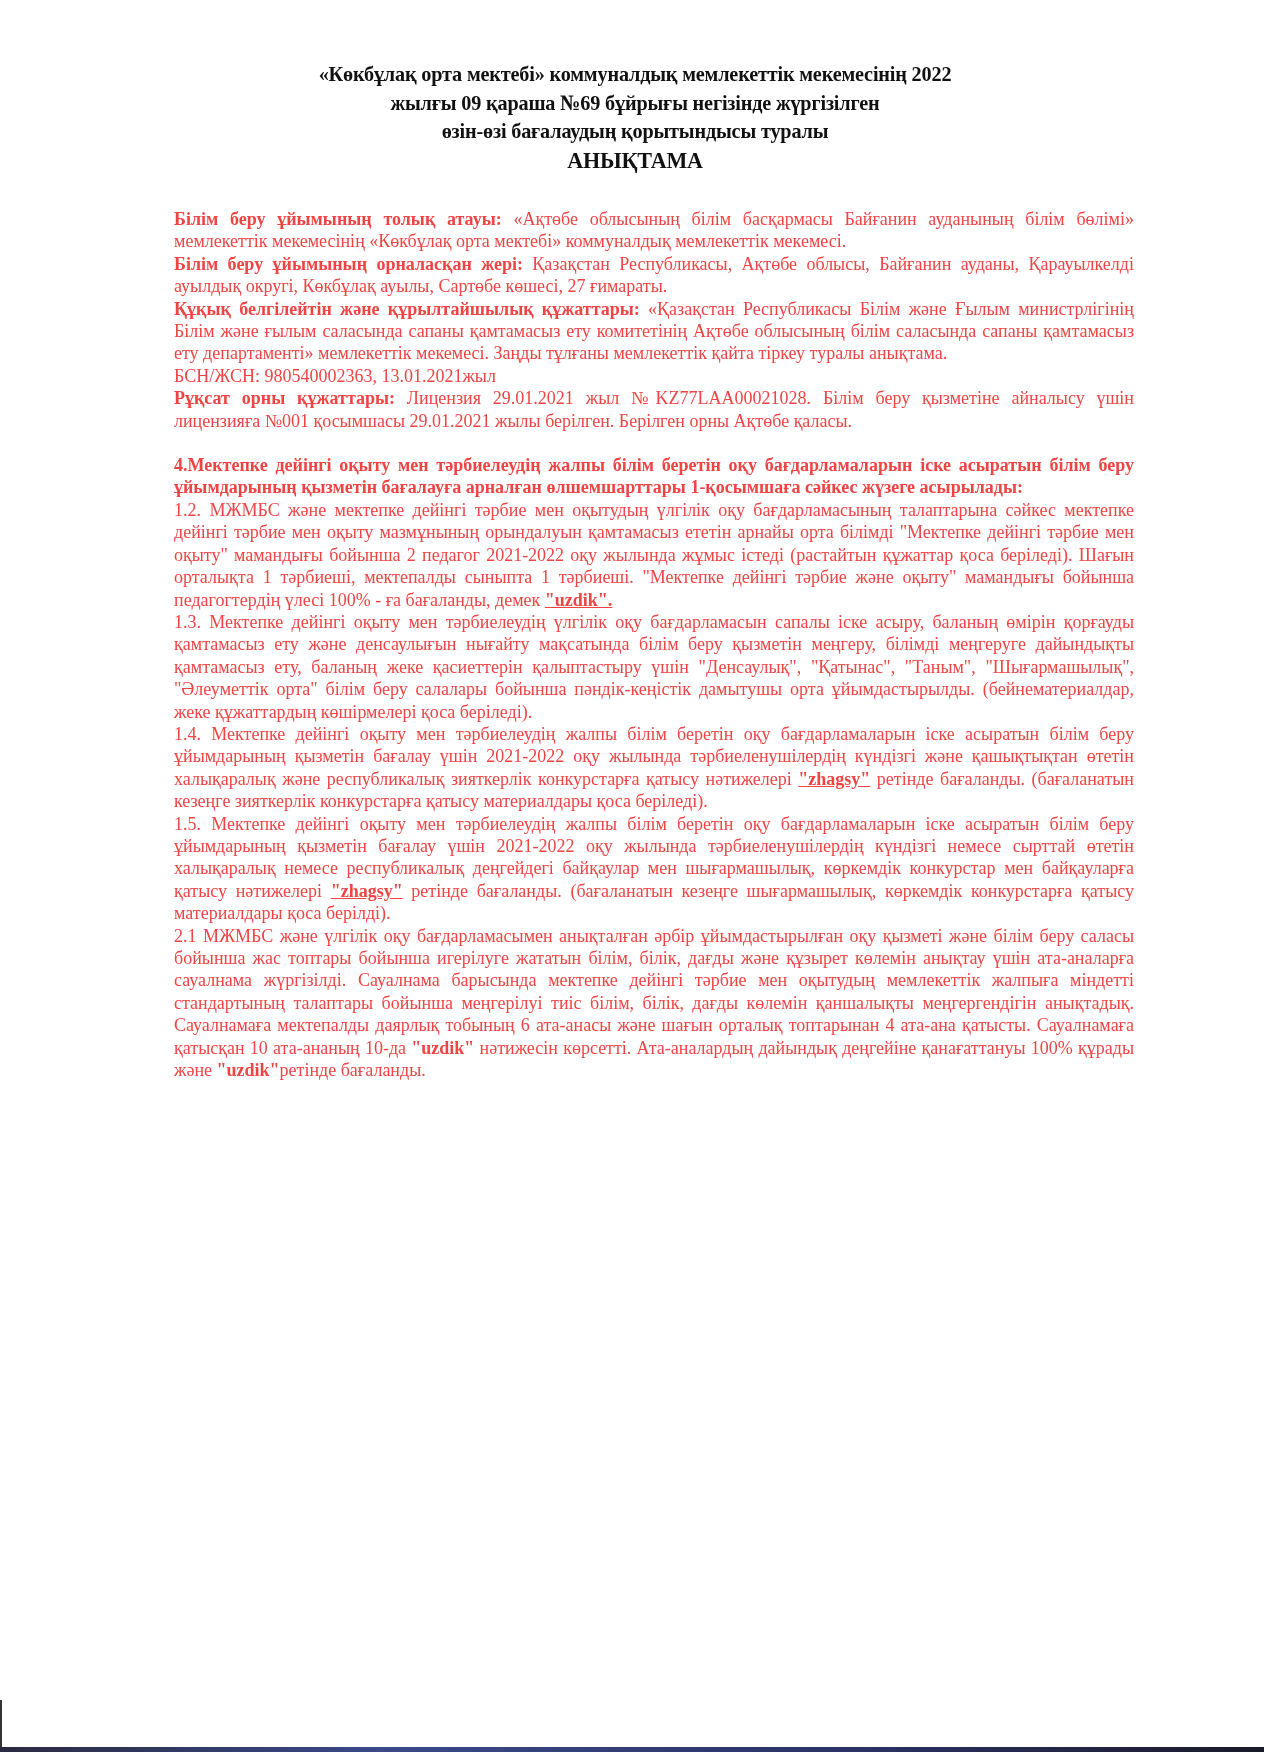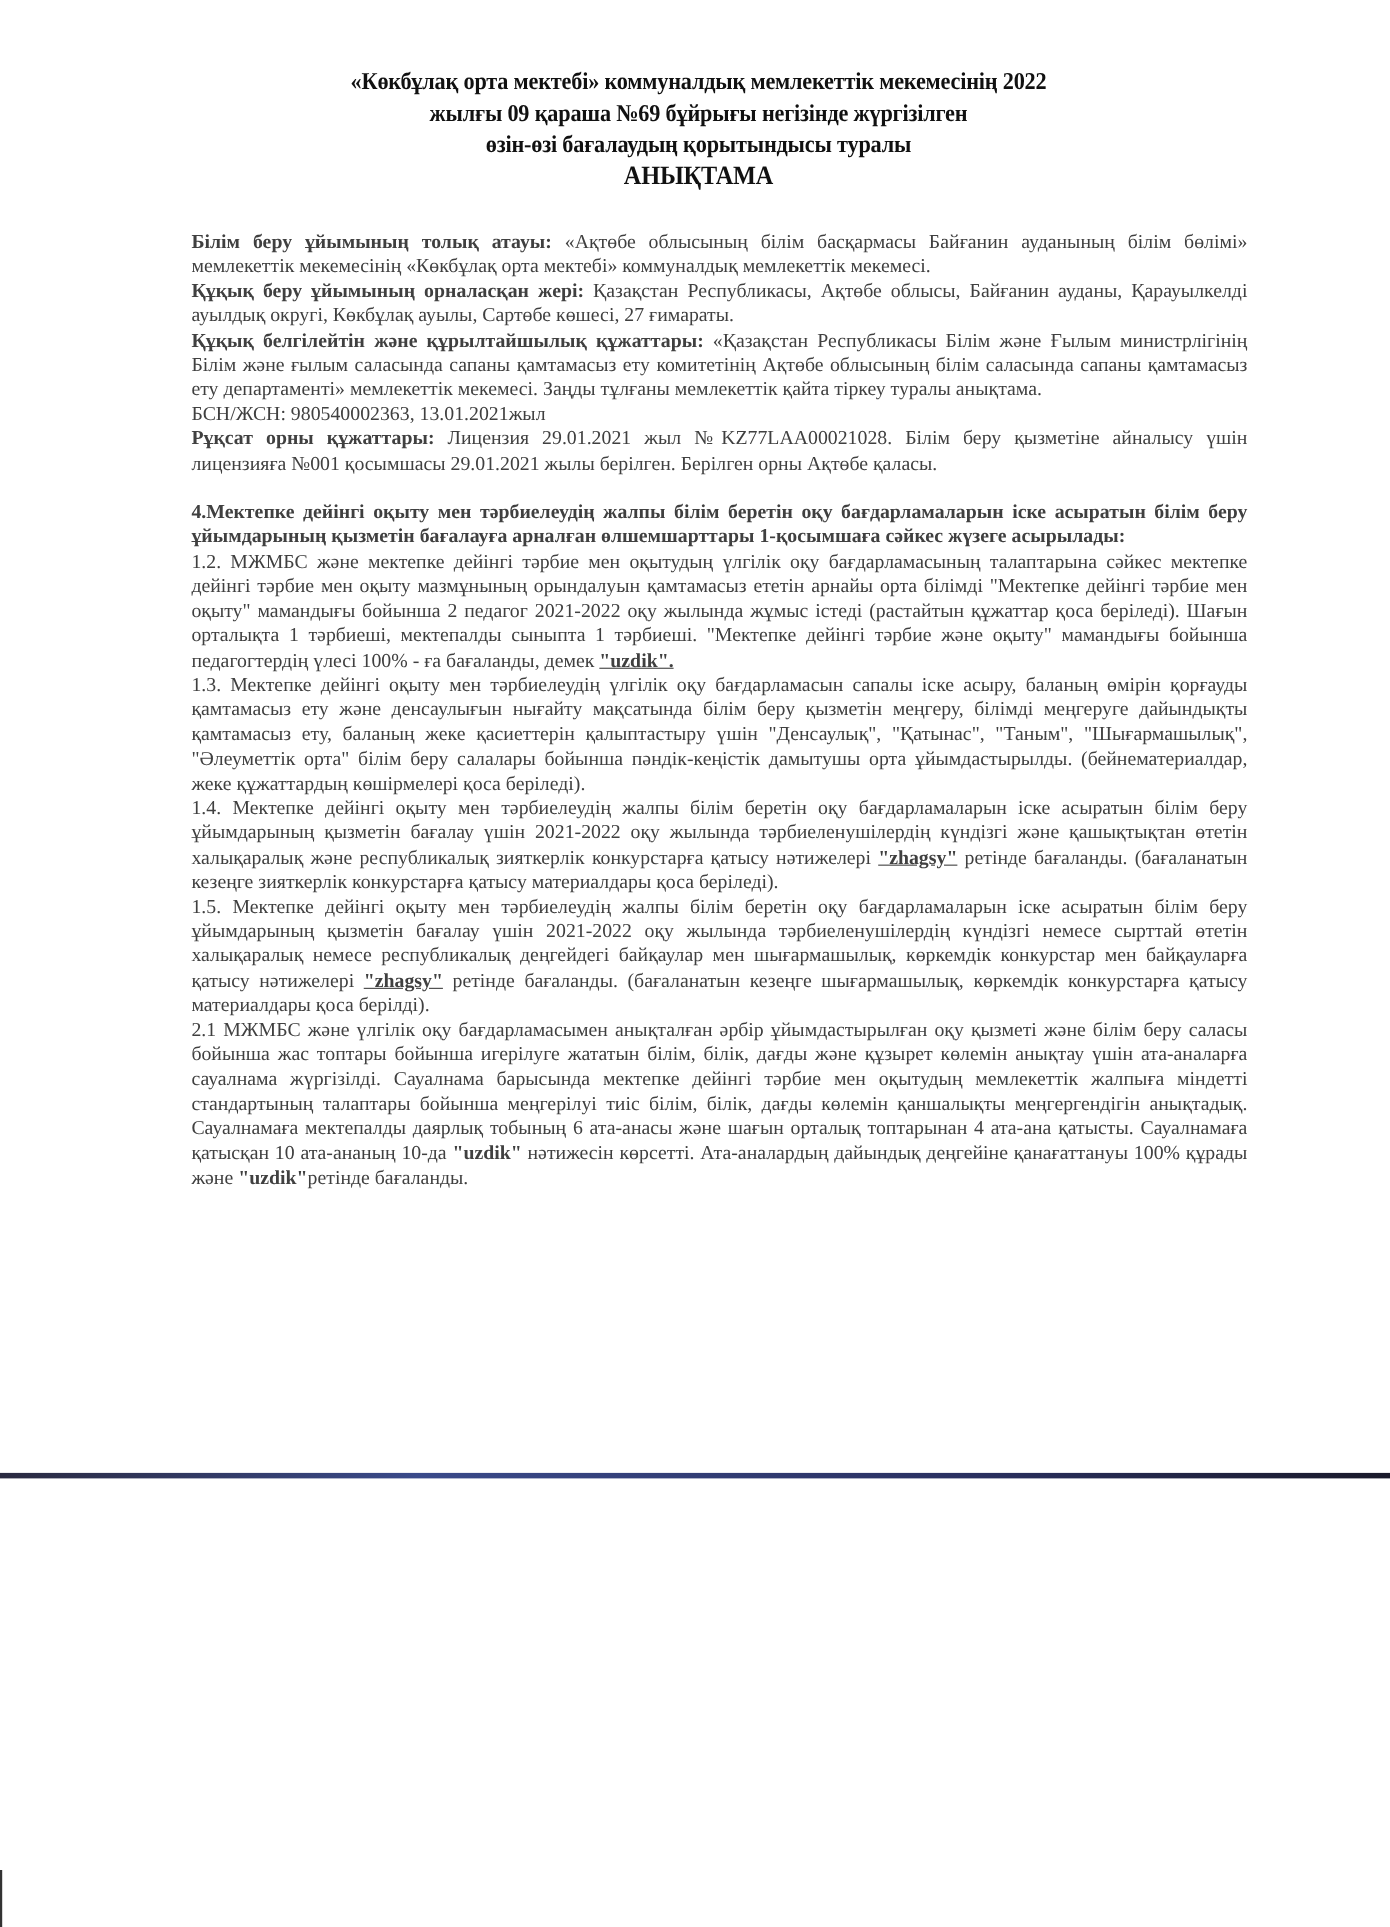--- a/index.html
+++ b/index.html
@@ -1,31 +1,31 @@
 <!DOCTYPE html>
 <html><head>
 <meta charset="utf-8">
 <style>
   html, body { margin:0; padding:0; }
   body {
     width:1264px; height:1752px; position:relative; overflow:hidden;
     background:#ffffff; color:#1a1a1a;
     font-family:"Liberation Serif", "DejaVu Serif", serif;
   }
-  .page { position:absolute; left:0; top:0; width:1264px; height:1344px; }
+  .page { position:absolute; left:0; top:0; width:1264px; height:1752px; }
   .title {
     position:absolute; left:150px; width:970px; top:60px;
     text-align:center; font-weight:bold; font-size:22px; line-height:28.5px;
     letter-spacing:-0.2px; color:#111;
     transform:scaleX(0.92); transform-origin:center top;
   }
   .title .big { font-size:24px; }
   .body {
     position:absolute; left:174px; width:960px; top:208px;
-    font-size:18px; line-height:22.4px; text-align:justify; color:#404040;
+    font-size:18px; line-height:22.4px; text-align:justify; color:#ef4444;
   }
   .body p { margin:0; }
   .body .lbl { font-weight:bold; }
   .body .sec { font-weight:bold; }
   .gap { height:22px; }
   .kw { font-weight:bold; text-decoration:underline; }
   .kwb { font-weight:bold; }
   .bottom-edge {
     position:absolute; left:0; right:0; bottom:0; height:5px;
     background:linear-gradient(90deg,#2a2a40,#3a4a8a 30%,#2a3060 70%,#1a1a2a);
@@ -42,21 +42,21 @@
     <div>жылғы 09 қараша  №69 бұйрығы негізінде  жүргізілген</div>
     <div>өзін-өзі бағалаудың  қорытындысы туралы</div>
     <div class="big">АНЫҚТАМА</div>
   </div>
 
   <div class="body">
     <p>
       <span class="lbl">Білім беру ұйымының толық атауы:</span><span> «Ақтөбе облысының білім басқармасы Байғанин ауданының білім бөлімі» мемлекеттік мекемесінің «Көкбұлақ орта мектебі» коммуналдық мемлекеттік мекемесі.</span>
     </p>
     <p>
-      <span class="lbl">Құқық беру ұйымының орналасқан жері:</span><span> Қазақстан Республикасы, Ақтөбе облысы, Байғанин ауданы, Қарауылкелді ауылдық округі, Көкбұлақ  ауылы, Сартөбе  көшесі, 27 ғимараты.</span>
+      <span class="lbl">Білім беру ұйымының орналасқан жері:</span><span> Қазақстан Республикасы, Ақтөбе облысы, Байғанин ауданы, Қарауылкелді ауылдық округі, Көкбұлақ  ауылы, Сартөбе  көшесі, 27 ғимараты.</span>
     </p>
     <p>
       <span class="lbl">Құқық белгілейтін және құрылтайшылық құжаттары:</span><span> «Қазақстан Республикасы Білім және Ғылым министрлігінің Білім және ғылым саласында сапаны қамтамасыз ету комитетінің Ақтөбе облысының білім саласында сапаны қамтамасыз ету департаменті» мемлекеттік мекемесі. Заңды тұлғаны мемлекеттік қайта тіркеу туралы анықтама.</span>
     </p>
     <p>БСН/ЖСН: 980540002363,  13.01.2021жыл</p>
     <p>
       <span class="lbl">Рұқсат орны құжаттары:</span><span> Лицензия 29.01.2021 жыл №KZ77LAA00021028. Білім беру қызметіне айналысу үшін лицензияға №001 қосымшасы 29.01.2021 жылы берілген. Берілген орны  Ақтөбе қаласы.</span>
     </p>
 
     <div class="gap"></div>

